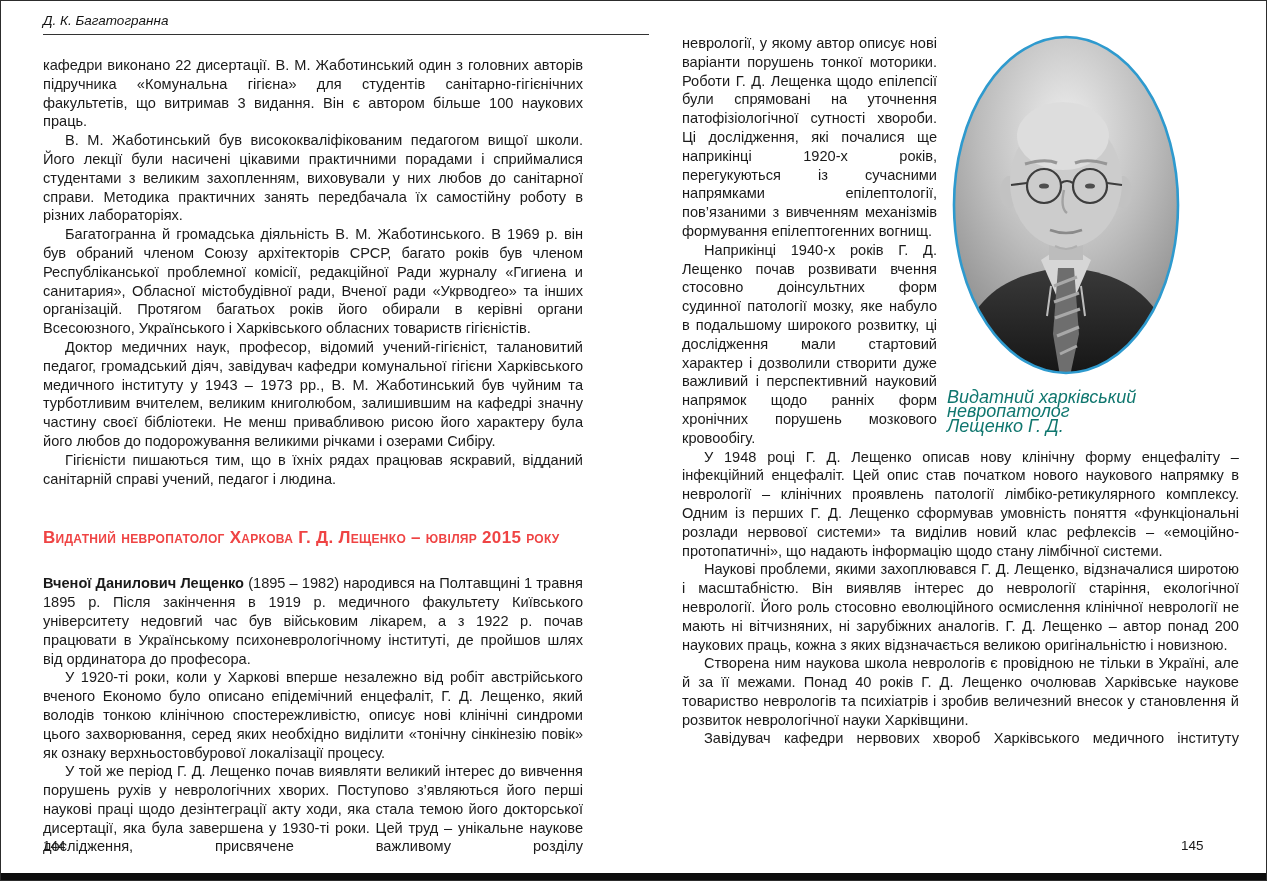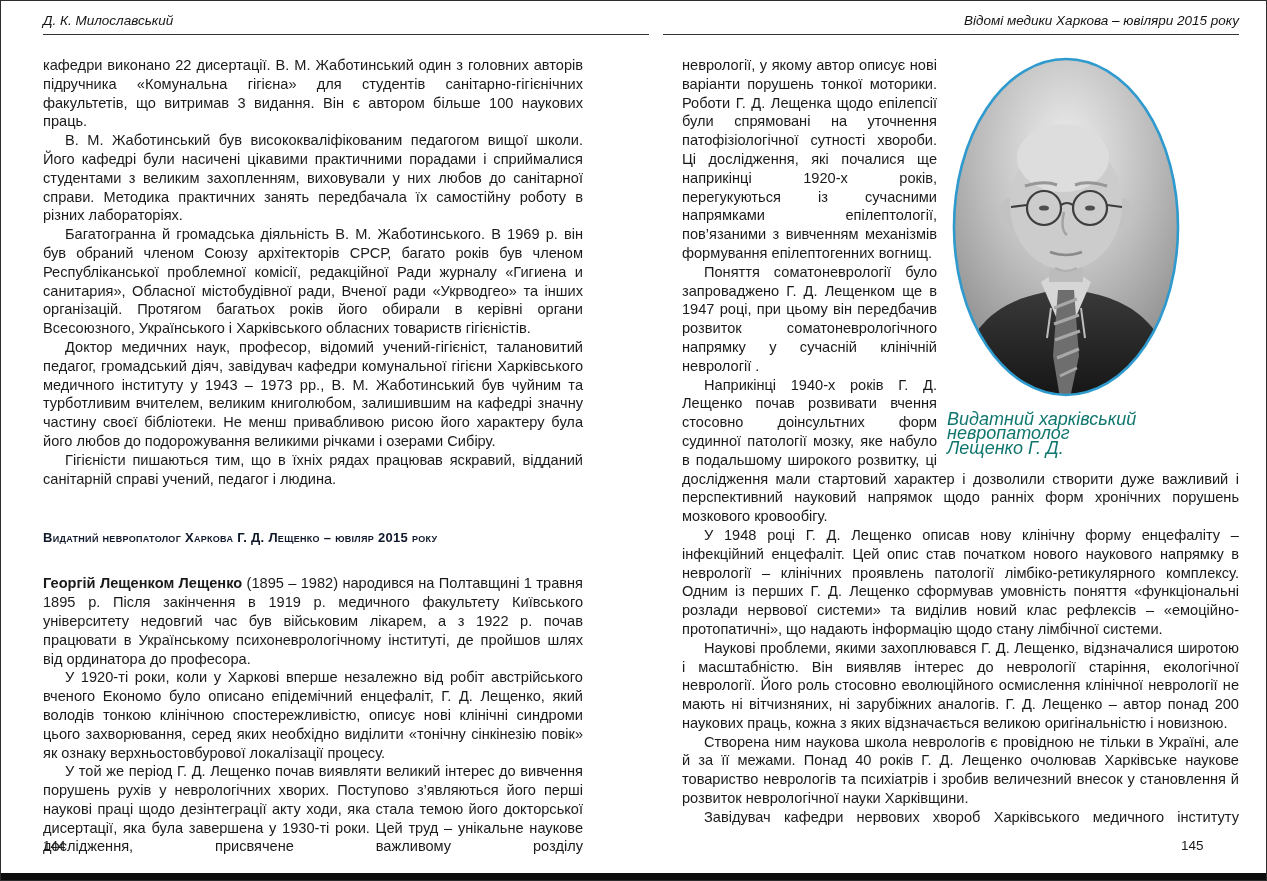--- a/index.html
+++ b/index.html
@@ -20,58 +20,57 @@
   .page-body{
     margin-top:21px; font-size:14.6px; line-height:18.8px;
     text-align:justify; color:#1a1a1a;
   }
   .body-left{width:540px;}
   .body-right{width:557px; margin-left:19px;}
   .page-body p{margin:0; text-indent:22px;}
   .page-body p.noindent{text-indent:0;}
   .page-body p.jlast{text-align-last:justify;}
   .section-heading{
-    margin:40px 0 27px 0; font-weight:700; font-size:13px; line-height:19px;
-    font-variant:small-caps; letter-spacing:.3px; text-align:left; color:#0f172a;
+    margin:40px 0 27px 0; font-weight:700; font-size:17px; line-height:19px;
+    font-variant:small-caps; letter-spacing:.3px; text-align:left; color:#ef4444;
   }
   .lead-name{font-weight:700;}
   .photo-float{float:right; width:292px; margin:0 0 4px 10px;}
   .portrait-wrap{margin-left:4px;}
   .photo-caption{
     margin-top:9px; font-style:italic; font-size:18px; line-height:14.5px;
     color:#0f766e; text-align:left; text-indent:0;
   }
   .pagenum{
     position:absolute; top:837px; font-size:13.5px; color:#1a1a1a;
   }
   .pagenum-left{left:42px;}
   .pagenum-right{left:1180px; width:58px; text-align:left;}
 </style>
 </head>
 <body>
 
 <div class="sheet">
 
   <div class="page page-left">
-    <div class="running-head">Д. К. Милославський</div>
+    <div class="running-head">Д. К. Багатогранна</div>
     <div class="page-body body-left">
       <p class="noindent">кафедри виконано 22 дисертації. В. М. Жаботинський один з головних авторів підручника «Комунальна гігієна» для студентів санітарно-гігієнічних факультетів, що витримав 3 видання. Він є автором більше 100 наукових праць.</p>
-      <p>В. М. Жаботинський був висококваліфікованим педагогом вищої школи. Його кафедрі були насичені цікавими практичними порадами і сприймалися студентами з великим захопленням, виховували у них любов до санітарної справи. Методика практичних занять передбачала їх самостійну роботу в різних лабораторіях.</p>
+      <p>В. М. Жаботинський був висококваліфікованим педагогом вищої школи. Його лекції були насичені цікавими практичними порадами і сприймалися студентами з великим захопленням, виховували у них любов до санітарної справи. Методика практичних занять передбачала їх самостійну роботу в різних лабораторіях.</p>
       <p>Багатогранна й громадська діяльність В. М. Жаботинського. В 1969 р. він був обраний членом Союзу архітекторів СРСР, багато років був членом Республіканської проблемної комісії, редакційної Ради журналу «Гигиена и санитария», Обласної містобудівної ради, Вченої ради «Укрводгео» та інших організацій. Протягом багатьох років його обирали в керівні органи Всесоюзного, Українського і Харківського обласних товариств гігієністів.</p>
       <p>Доктор медичних наук, професор, відомий учений-гігієніст, талановитий педагог, громадський діяч, завідувач кафедри комунальної гігієни Харківського медичного інституту у 1943 – 1973 рр., В. М. Жаботинський був чуйним та турботливим вчителем, великим книголюбом, залишившим на кафедрі значну частину своєї бібліотеки. Не менш привабливою рисою його характеру була його любов до подорожування великими річками і озерами Сибіру.</p>
       <p>Гігієністи пишаються тим, що в їхніх рядах працював яскравий, відданий санітарній справі учений, педагог і людина.</p>
       <h2 class="section-heading">Видатний невропатолог Харкова Г. Д. Лещенко – ювіляр 2015 року</h2>
-      <p class="noindent"><span class="lead-name">Георгій Лещенком Лещенко</span><span> (1895 – 1982) народився на Полтавщині 1 травня 1895 р. Після закінчення в 1919 р. медичного факультету Київського університету недовгий час був військовим лікарем, а з 1922 р. почав працювати в Українському психоневрологічному інституті, де пройшов шлях від ординатора до професора.</span></p>
+      <p class="noindent"><span class="lead-name">Вченої Данилович Лещенко</span><span> (1895 – 1982) народився на Полтавщині 1 травня 1895 р. Після закінчення в 1919 р. медичного факультету Київського університету недовгий час був військовим лікарем, а з 1922 р. почав працювати в Українському психоневрологічному інституті, де пройшов шлях від ординатора до професора.</span></p>
       <p>У 1920-ті роки, коли у Харкові вперше незалежно від робіт австрійського вченого Економо було описано епідемічний енцефаліт, Г. Д. Лещенко, який володів тонкою клінічною спостережливістю, описує нові клінічні синдроми цього захворювання, серед яких необхідно виділити «тонічну сінкінезію повік» як ознаку верхньостовбурової локалізації процесу.</p>
       <p class="jlast">У той же період Г. Д. Лещенко почав виявляти великий інтерес до вивчення порушень рухів у неврологічних хворих. Поступово з’являються його перші наукові праці щодо дезінтеграції акту ходи, яка стала темою його докторської дисертації, яка була завершена у 1930-ті роки. Цей труд – унікальне наукове дослідження, присвячене важливому розділу</p>
     </div>
   </div>
 
   <div class="page page-right">
-    <div class="running-head rh-right">Відомі медики Харкова – ювіляри 2015 року</div>
     <div class="page-body body-right">
 
       <div class="photo-float">
         <div class="portrait-wrap">
           <svg width="230" height="342" viewBox="0 0 230 342">
             <defs>
               <radialGradient id="bgGrad" cx="50%" cy="28%" r="85%">
                 <stop offset="0%" stop-color="#eeeeee"></stop>
                 <stop offset="45%" stop-color="#bdbdbd"></stop>
                 <stop offset="100%" stop-color="#787878"></stop>
@@ -110,21 +109,20 @@
             <ellipse cx="115" cy="171" rx="112" ry="168" fill="none" stroke="#2e9ace" stroke-width="2.6"></ellipse>
           </svg>
         </div>
         <div class="photo-caption">
           <div>Видатний харківський невропатолог</div>
           <div>Лещенко Г. Д.</div>
         </div>
       </div>
 
       <p class="noindent">неврології, у якому автор описує нові варіанти порушень тонкої моторики. Роботи Г. Д. Лещенка щодо епілепсії були спрямовані на уточнення патофізіологічної сутності хвороби. Ці дослідження, які почалися ще наприкінці 1920-х років, перегукуються із сучасними напрямками епілептології, пов’язаними з вивченням механізмів формування епілептогенних вогнищ.</p>
-      <p>Поняття соматоневрології було запроваджено Г. Д. Лещенком ще в 1947 році, при цьому він передбачив розвиток соматоневрологічного напрямку у сучасній клінічній неврології .</p>
       <p>Наприкінці 1940-х років Г. Д. Лещенко почав розвивати вчення стосовно доінсультних форм судинної патології мозку, яке набуло в подальшому широкого розвитку, ці дослідження мали стартовий характер і дозволили створити дуже важливий і перспективний науковий напрямок щодо ранніх форм хронічних порушень мозкового кровообігу.</p>
       <p>У 1948 році Г. Д. Лещенко описав нову клінічну форму енцефаліту – інфекційний енцефаліт. Цей опис став початком нового наукового напрямку в неврології – клінічних проявлень патології лімбіко-ретикулярного комплексу. Одним із перших Г. Д. Лещенко сформував умовність поняття «функціональні розлади нервової системи» та виділив новий клас рефлексів – «емоційно-протопатичні», що надають інформацію щодо стану лімбічної системи.</p>
       <p>Наукові проблеми, якими захоплювався Г. Д. Лещенко, відзначалися широтою і масштабністю. Він виявляв інтерес до неврології старіння, екологічної неврології. Його роль стосовно еволюційного осмислення клінічної неврології не мають ні вітчизняних, ні зарубіжних аналогів. Г. Д. Лещенко – автор понад 200 наукових праць, кожна з яких відзначається великою оригінальністю і новизною.</p>
       <p>Створена ним наукова школа неврологів є провідною не тільки в Україні, але й за її межами. Понад 40 років Г. Д. Лещенко очолював Харківське наукове товариство неврологів та психіатрів і зробив величезний внесок у становлення й розвиток неврологічної науки Харківщини.</p>
       <p class="jlast">Завідувач кафедри нервових хвороб Харківського медичного інституту</p>
     </div>
   </div>
 
   <div class="pagenum pagenum-left">144</div>
   <div class="pagenum pagenum-right">145</div>

